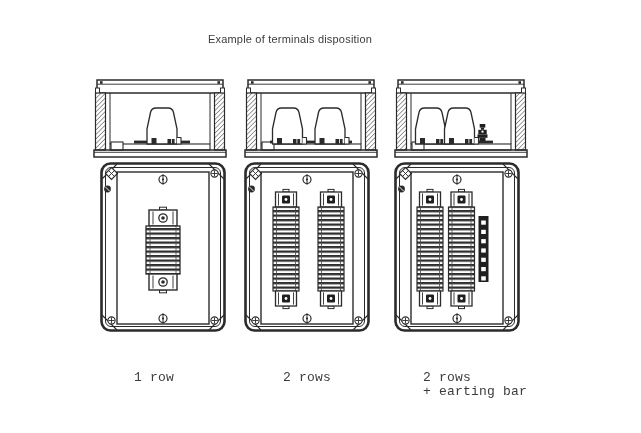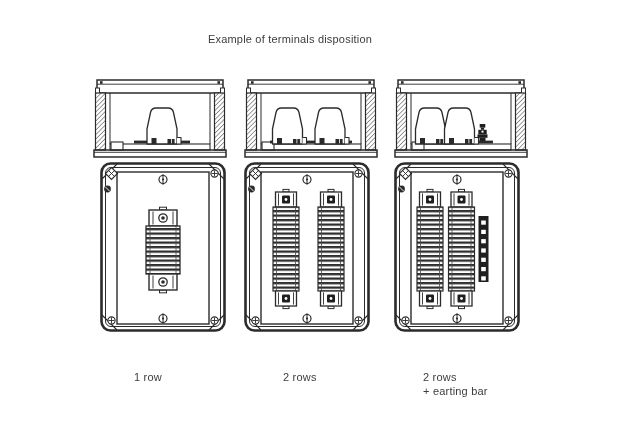--- a/index.html
+++ b/index.html
@@ -1,20 +1,20 @@
 <!DOCTYPE html>
 <html><head>
 <meta charset="utf-8">
 <style>
   html,body{margin:0;padding:0;background:#fff;}
   .page{position:relative;width:641px;height:433px;background:#ffffff;overflow:hidden;
         font-family:"Liberation Sans",sans-serif;}
   .title{position:absolute;left:160px;top:33px;width:260px;text-align:center;
          font-size:11px;color:#3c3c3c;letter-spacing:.2px;}
-  .lbl{position:absolute;top:371px;font-size:11px;color:#3c3c3c;line-height:13.5px;letter-spacing:.2px;}
+  .lbl{position:absolute;top:371px;font-size:13px;color:#3c3c3c;line-height:13.5px;letter-spacing:.2px;font-family:Liberation Mono, monospace;}
   .lbl .line{display:block;}
   svg.view{position:absolute;}
 </style>
 </head>
 <body>
 
 <div class="page">
 
   <div class="title">Example of terminals disposition</div>
 

